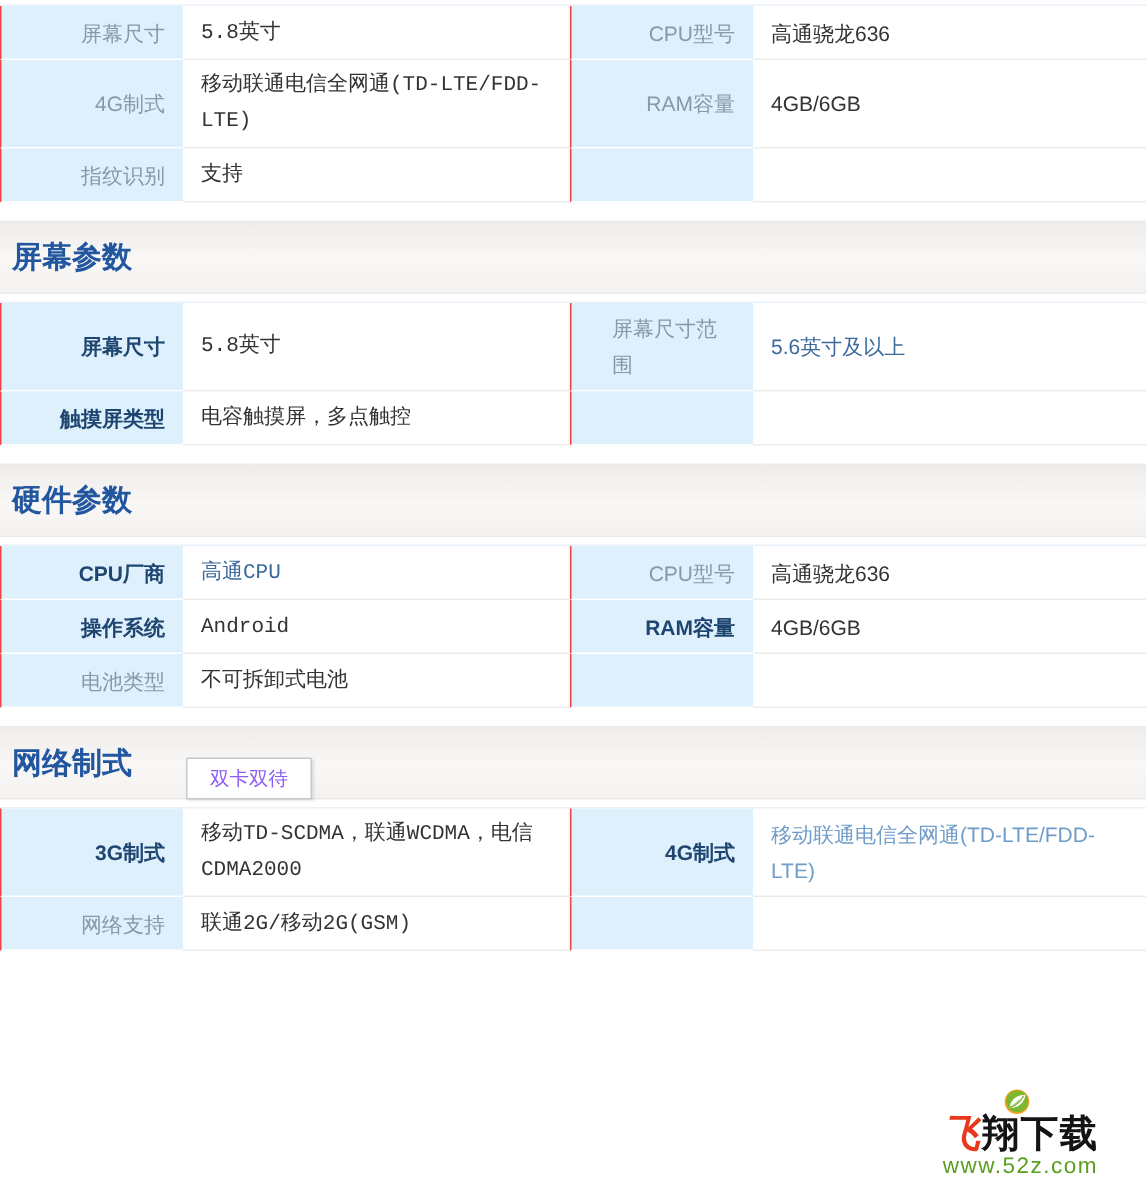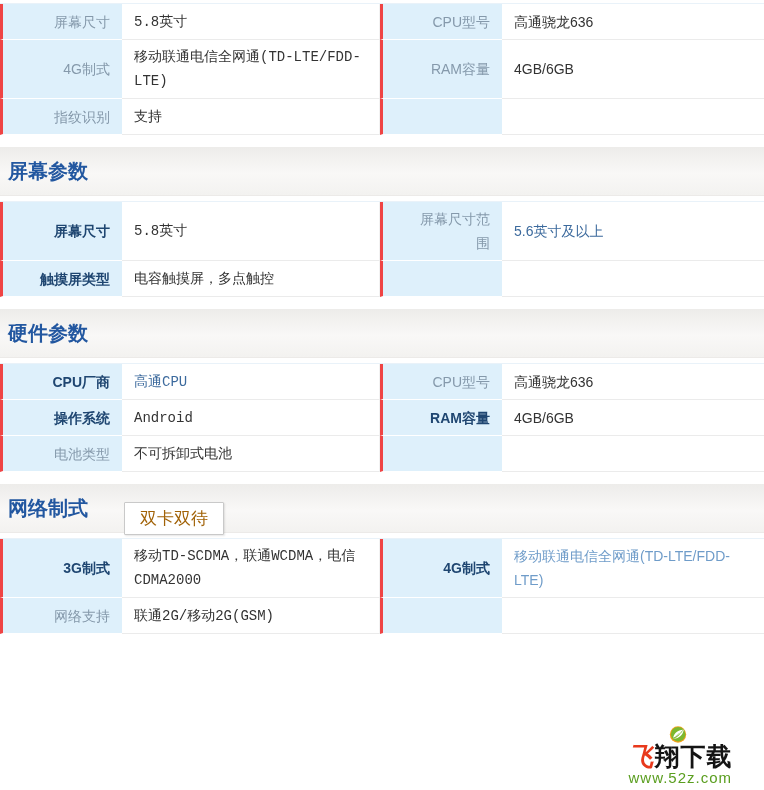--- a/index.html
+++ b/index.html
@@ -11,38 +11,37 @@
   .sec{margin-bottom:12px;}
   .sec-head{
     height:49px;box-sizing:border-box;display:flex;align-items:center;
     padding-left:8px;margin-bottom:5px;
     background:linear-gradient(180deg,#edecea 0%,#f9f8f7 55%,#f3f2f0 100%);
     border-bottom:1px solid #eceae8;
   }
   .sec-title{font-size:20px;font-weight:bold;color:#2257a0;margin:0;}
   .sec-title.orange{color:#e8731a;}
   .dual-sim-btn{
-    margin-left:36px;padding:4px 15px;font-size:17px;color:#a16207;
+    margin-left:36px;padding:4px 15px;font-size:13px;color:#8b5cf6;
     background:#fff;border:1px solid #c9c9c9;border-radius:1px;
     box-shadow:1px 1px 2px rgba(0,0,0,0.10);cursor:pointer;
     font-family:"Liberation Sans","DejaVu Sans",sans-serif;
     margin-top:21px;
   }
   .grid{
     display:grid;grid-template-columns:122px 258px 122px 262px;
     grid-auto-rows:minmax(36px,auto);border-top:1px solid #e9f2f9;
   }
   .cell{
     display:flex;align-items:center;box-sizing:border-box;
     font-size:14px;line-height:24px;padding:5px 0;
   }
   .lab{
     background:#def0fb;justify-content:flex-end;padding-right:12px;
-    color:#8599ab;border-bottom:1px solid #fff;border-left:3px solid #ef4444;
-    text-align:right;
+    color:#8599ab;border-bottom:1px solid #fff;border-left:1px solid #ef4444;
     padding-left:27px;
   }
   .lab.b{font-weight:bold;color:#1f4671;}
   .val{
     color:#333;padding-left:12px;padding-right:8px;
     border-bottom:1px solid #ebebeb;flex-wrap:wrap;
   }
   .val1{border-right:1px solid #f2f2f2;font-family:Liberation Mono, monospace;}
   a.link{color:#3c6a9d;text-decoration:none;cursor:pointer;}
   a.link-light{color:#6f9cc9;text-decoration:none;cursor:pointer;}

